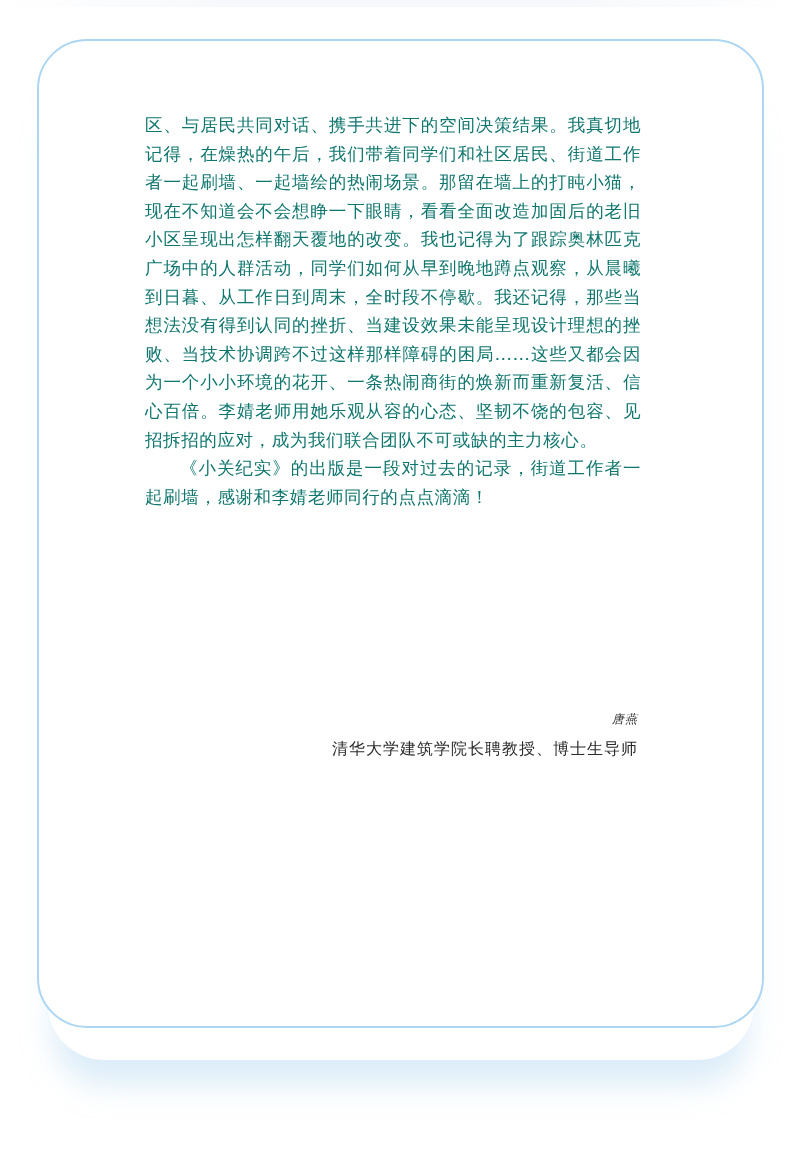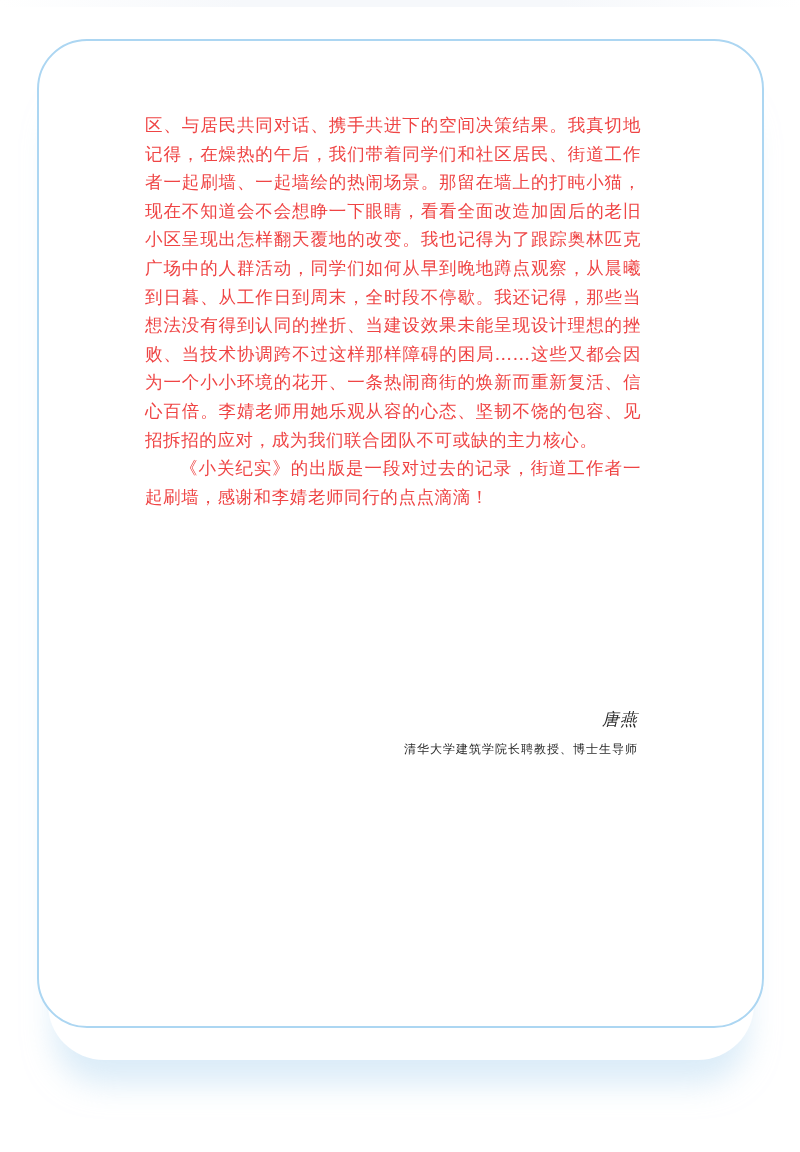--- a/index.html
+++ b/index.html
@@ -35,21 +35,21 @@
       border: 2px solid #acd6f2;
       border-radius: 50px;
       background: #ffffff;
       box-sizing: content-box;
     }
     .content {
       position: absolute;
       left: 145px;
       top: 111px;
       width: 496px;
-      color: #ef4444;
+      color: #0f766e;
       font-size: 17.5px;
       line-height: 28.6px;
       text-align: justify;
       letter-spacing: 0.6px;
     }
     .content p {
       margin: 0;
       text-align: justify;
       text-align-last: left;
     }
@@ -57,27 +57,27 @@
       text-indent: 2em;
     }
     .signature {
       position: absolute;
       right: 162px;
       top: 704px;
       text-align: right;
       color: #2b2b2b;
     }
     .sig-name {
-      font-size: 17px;
+      font-size: 12px;
       font-style: italic;
       line-height: 30px;
       letter-spacing: 1px;
     }
     .sig-title {
-      font-size: 12px;
+      font-size: 16px;
       line-height: 30px;
       letter-spacing: 1px;
     }
   </style>
 </head>
 <body>
 
 <div class="top-band"></div>
 <div class="card-shadow"></div>
 <div class="card"></div>

